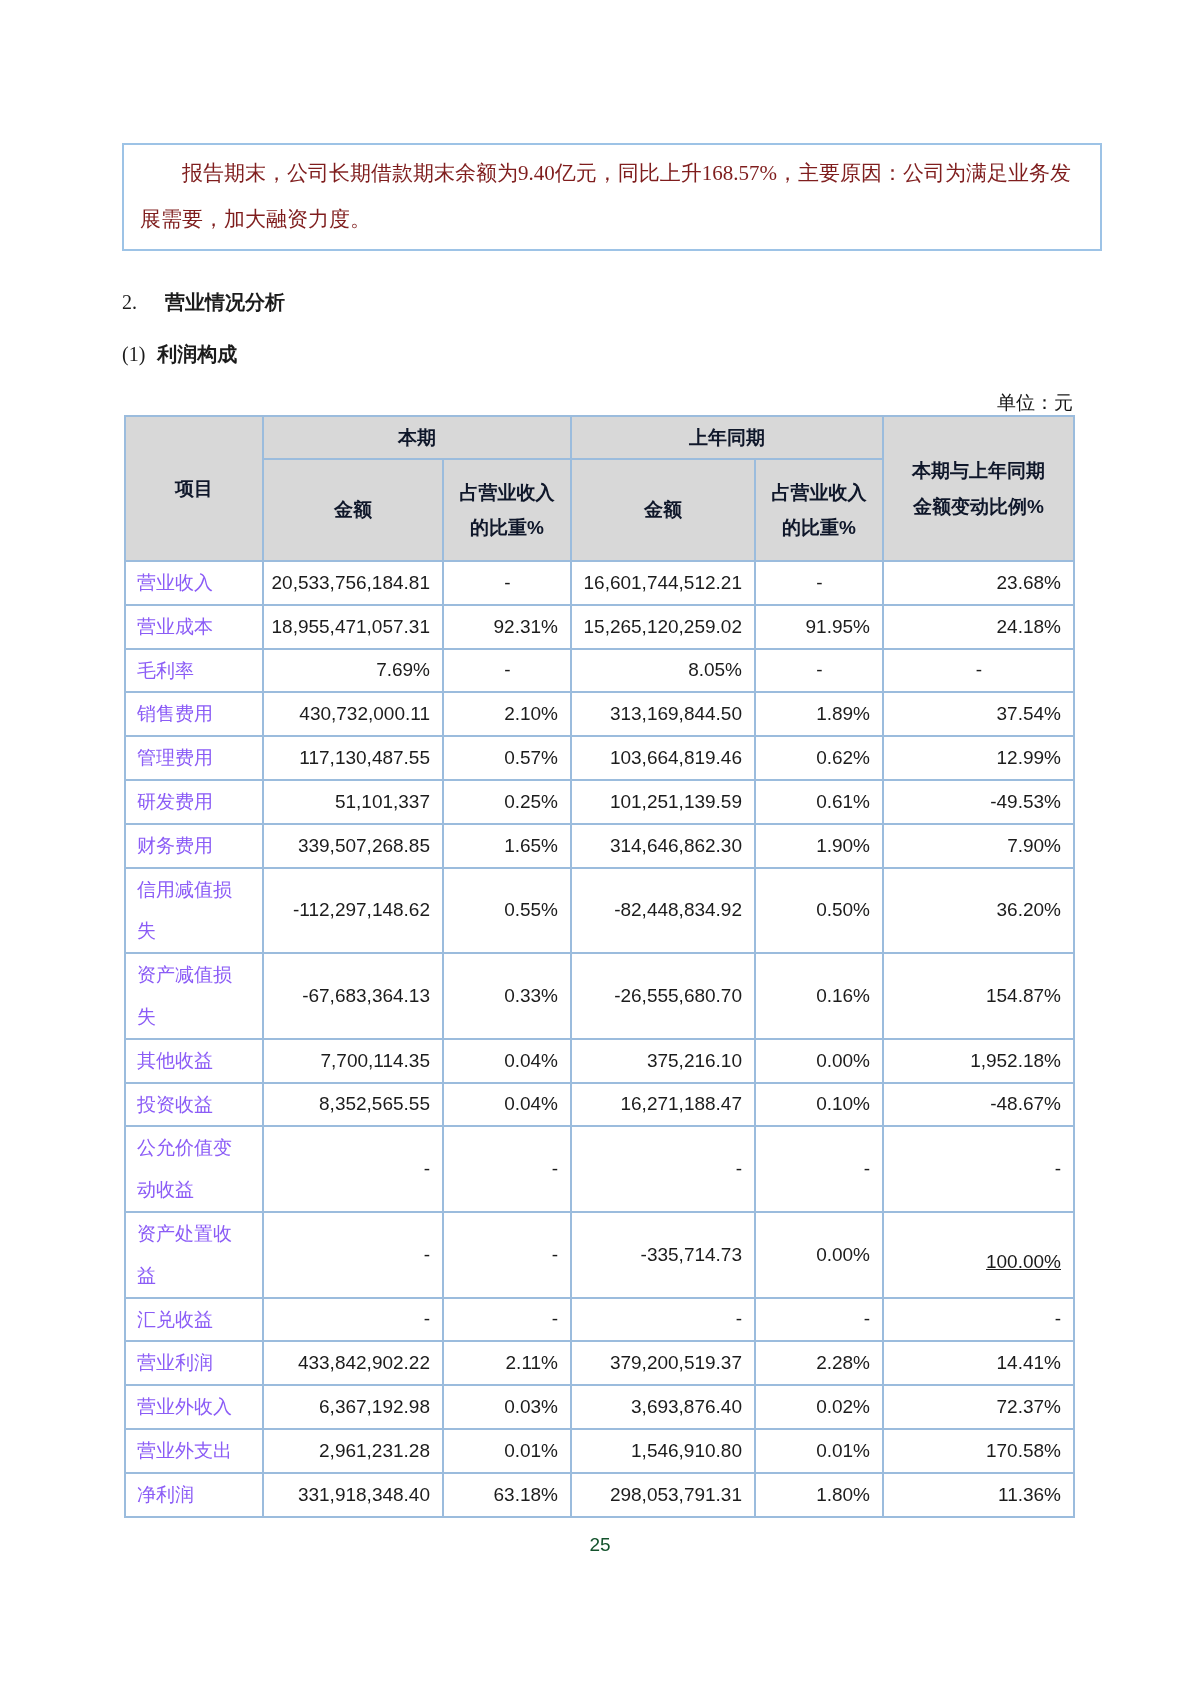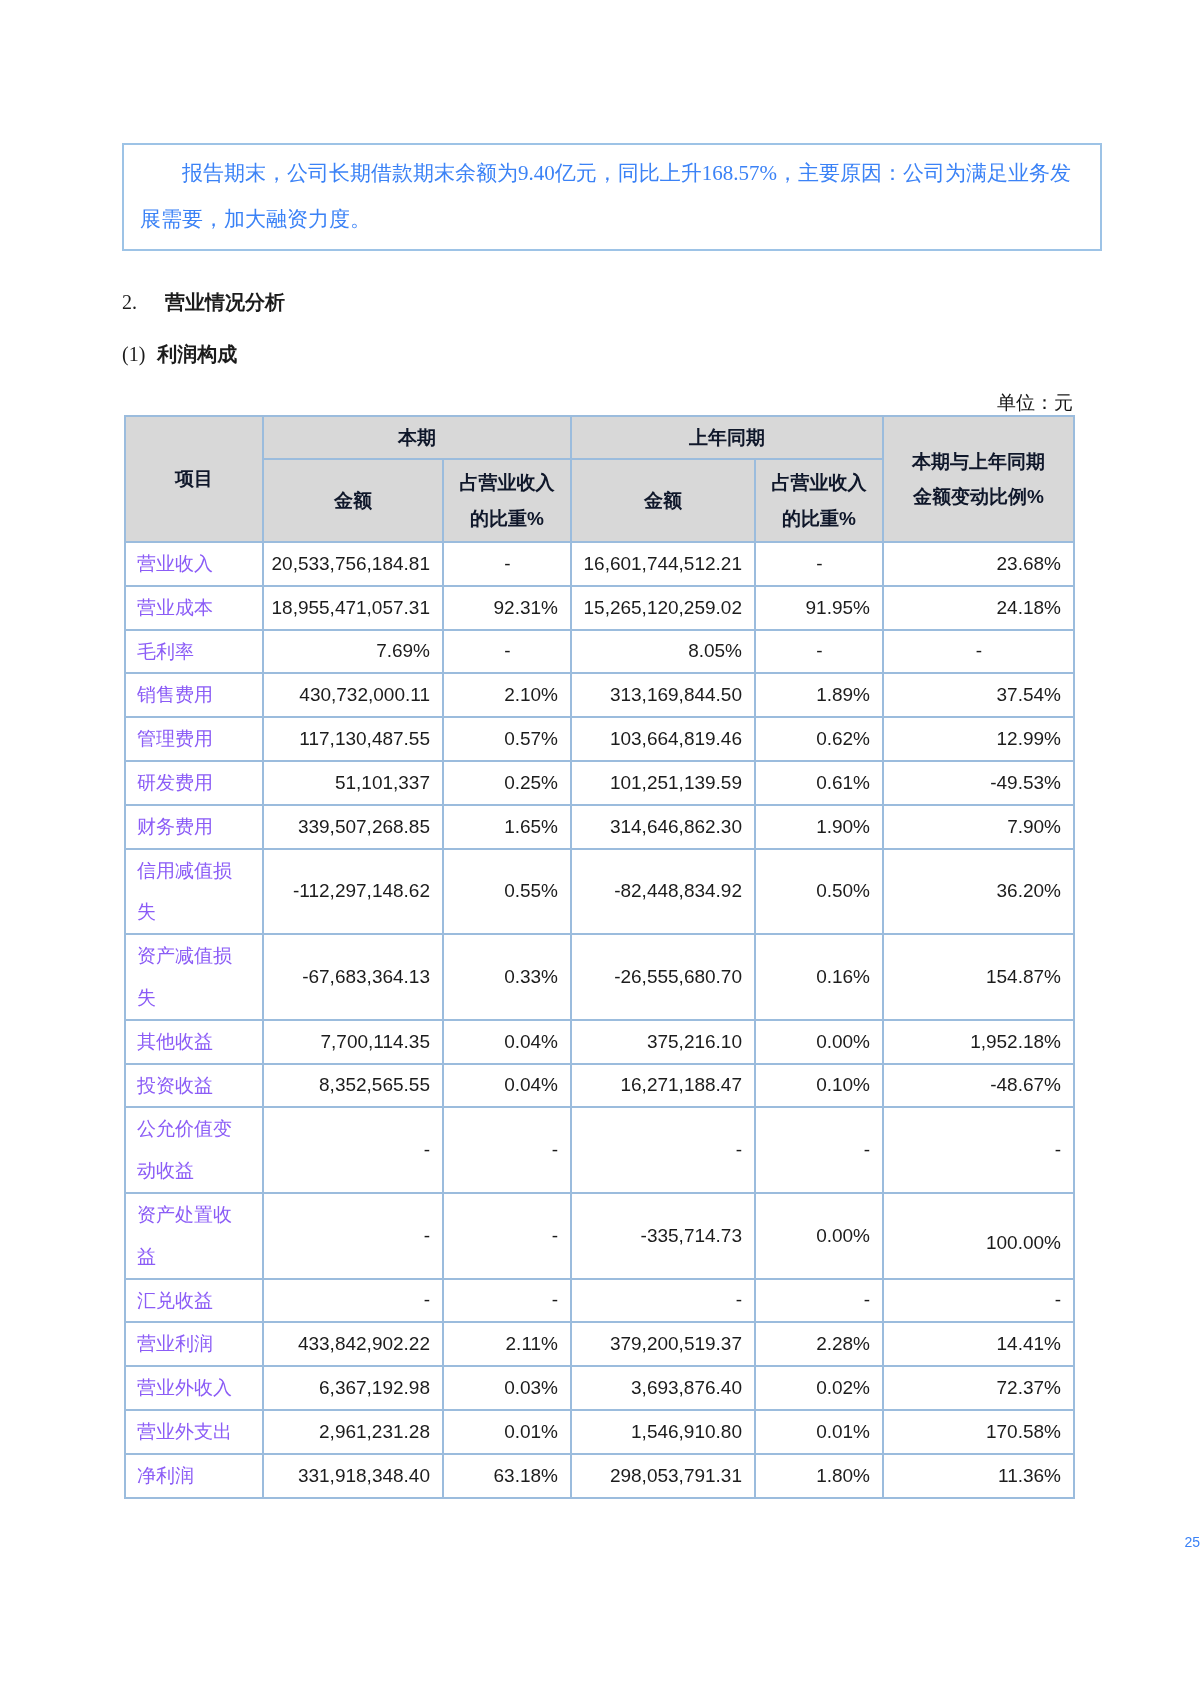--- a/index.html
+++ b/index.html
@@ -6,21 +6,21 @@
   body{
     width:1200px;height:1697px;position:relative;background:#ffffff;
     font-family:"Liberation Sans",sans-serif;color:#1c1c1c;
   }
   
   .note-box{
     position:absolute;left:122px;top:143px;width:944px;
     border:2px solid #9dc3e6;background:#ffffff;
     padding:5px 16px 7px 16px;
     font-family:"Liberation Serif","DejaVu Serif",serif;
-    font-size:21px;line-height:2.2;color:#3b82f6;
+    font-size:21px;line-height:2.2;color:#7f1d1d;
   }
   .note-box p{margin:0;text-indent:2em;}
   
   .section-heading{position:absolute;left:122px;top:289px;font-size:20px;}
   .section-heading .no{font-family:"Liberation Serif","DejaVu Serif",serif;font-weight:400;margin-right:28px;}
   .section-heading .tt{font-weight:700;}
   .subsection-heading{position:absolute;left:122px;top:341px;font-size:20px;}
   .subsection-heading .no{font-family:"Liberation Serif","DejaVu Serif",serif;font-weight:400;margin-right:12px;}
   .subsection-heading .tt{font-weight:700;}
   
@@ -35,32 +35,32 @@
   }
   table.profit th,table.profit td{
     border:2px solid #9bbcdd;font-size:19px;vertical-align:middle;
     overflow:hidden;
   }
   table.profit th{
     background:#d8d8d8;font-weight:700;text-align:center;color:#0f172a;
     font-family:"Liberation Sans",sans-serif;
   }
   tr.h1{height:43px;}
-  tr.h2{height:83px;}
+  tr.h2{height:102px;}
   th.twoline{line-height:1.85;}
   tr.row{height:40px;}
   tr.row.tall{height:85px;}
   td.label{text-align:left;padding:0 16px 0 11px;line-height:2.2;color:#8b5cf6;}
   td.num{text-align:right;padding-right:12px;font-family:"Liberation Sans",sans-serif;}
   td.num.center{text-align:center;padding-right:0;}
-  td.vtop{vertical-align:top;padding-top:16px;}
+  td.vtop{vertical-align:top;padding-top:16px;text-decoration:underline;}
   
   .page-number{
-    position:absolute;top:1534px;left:0;width:100%;text-align:right;
-    font-size:14px;color:#3b82f6;
+    position:absolute;top:1534px;left:0;width:100%;text-align:center;
+    font-size:19px;color:#14532d;
   }
 </style>
 </head>
 <body>
 
 <div class="note-box">
   <p>报告期末，公司长期借款期末余额为9.40亿元，同比上升168.57%，主要原因：公司为满足业务发展需要，加大融资力度。</p>
 </div>
 
 <div class="section-heading">

